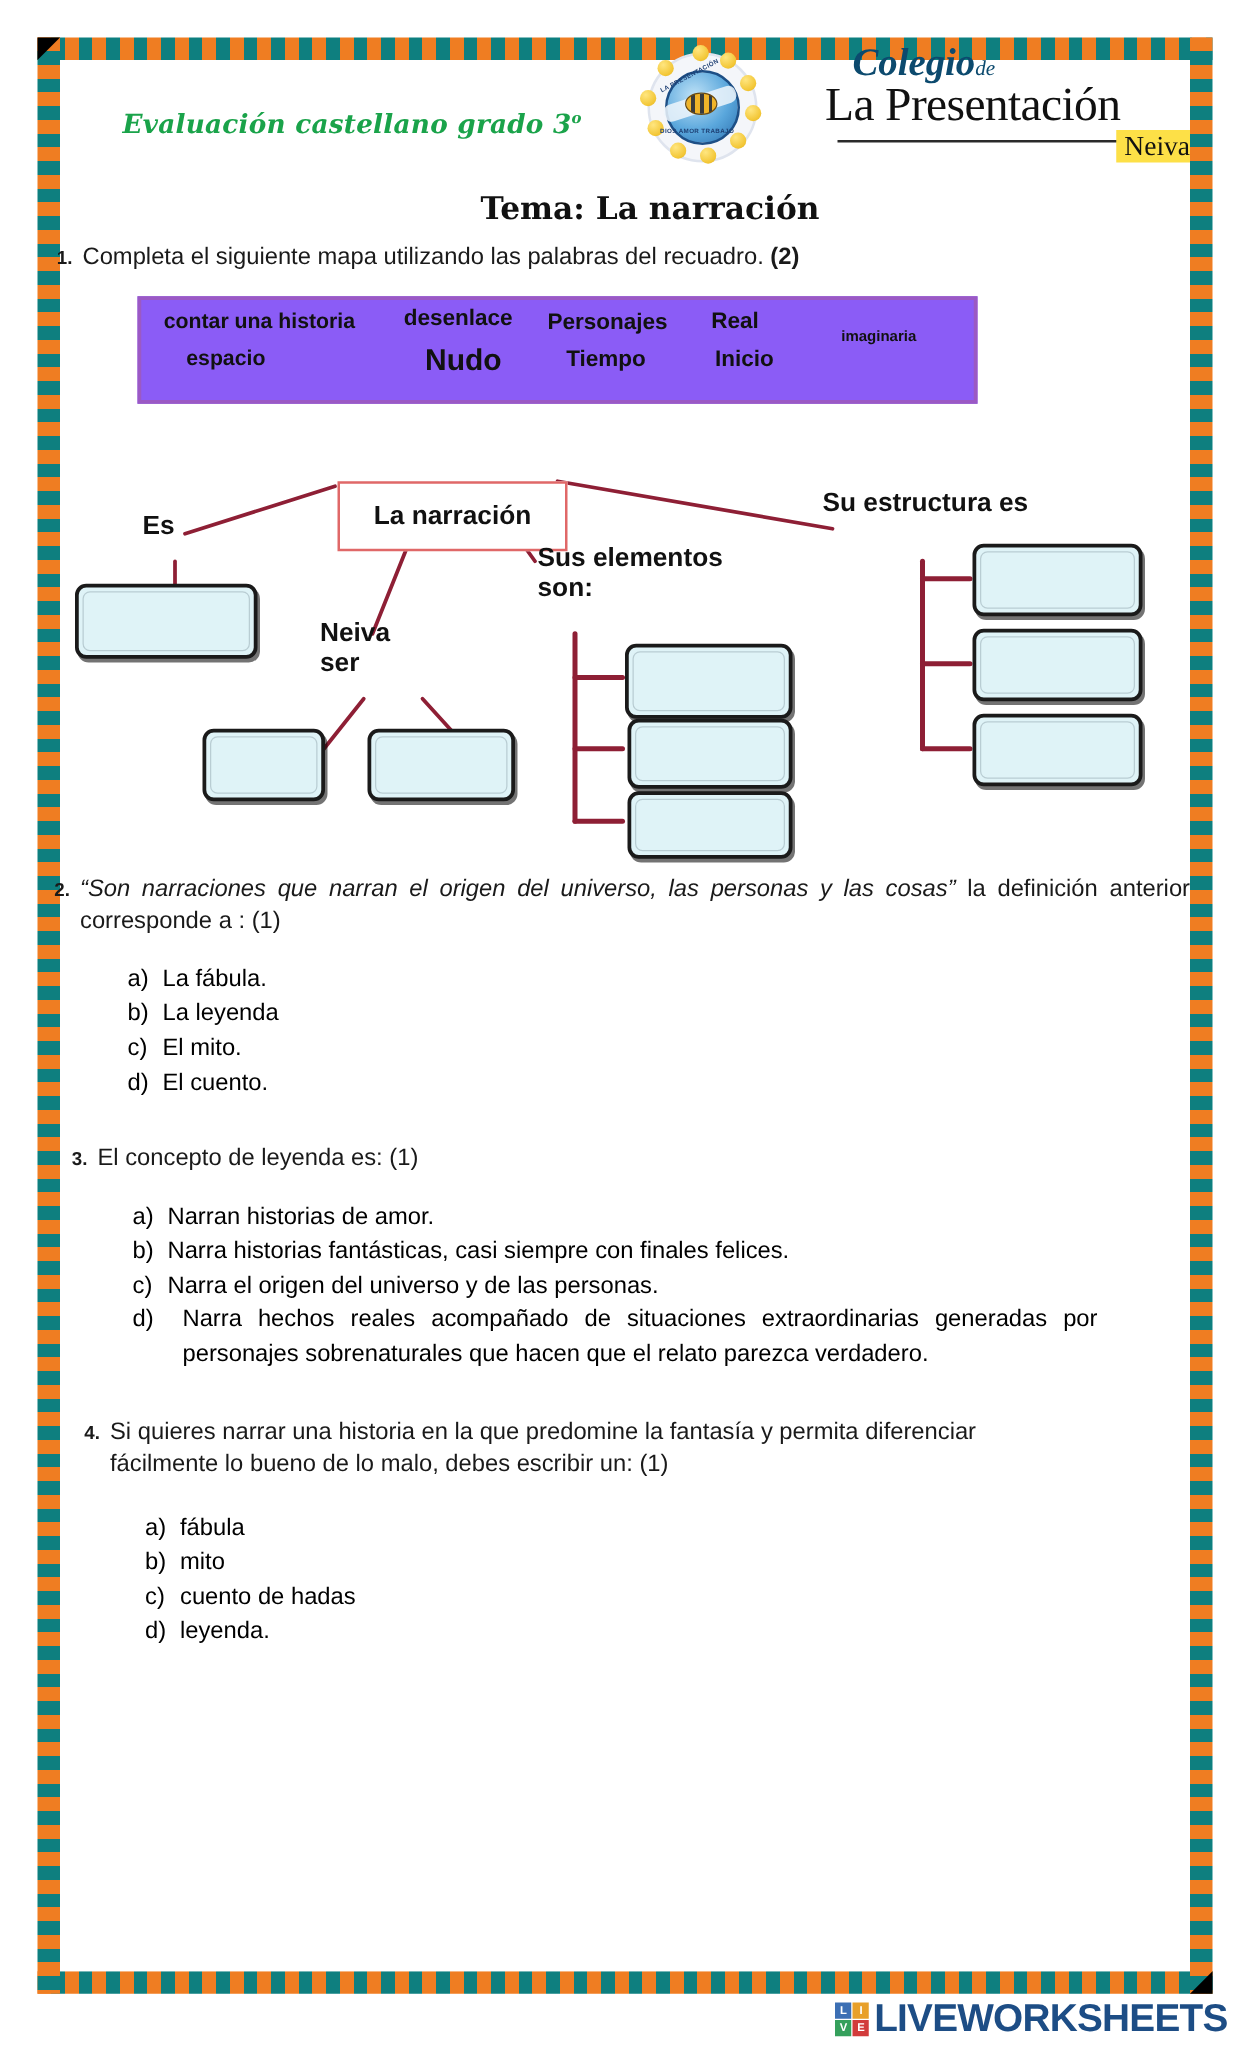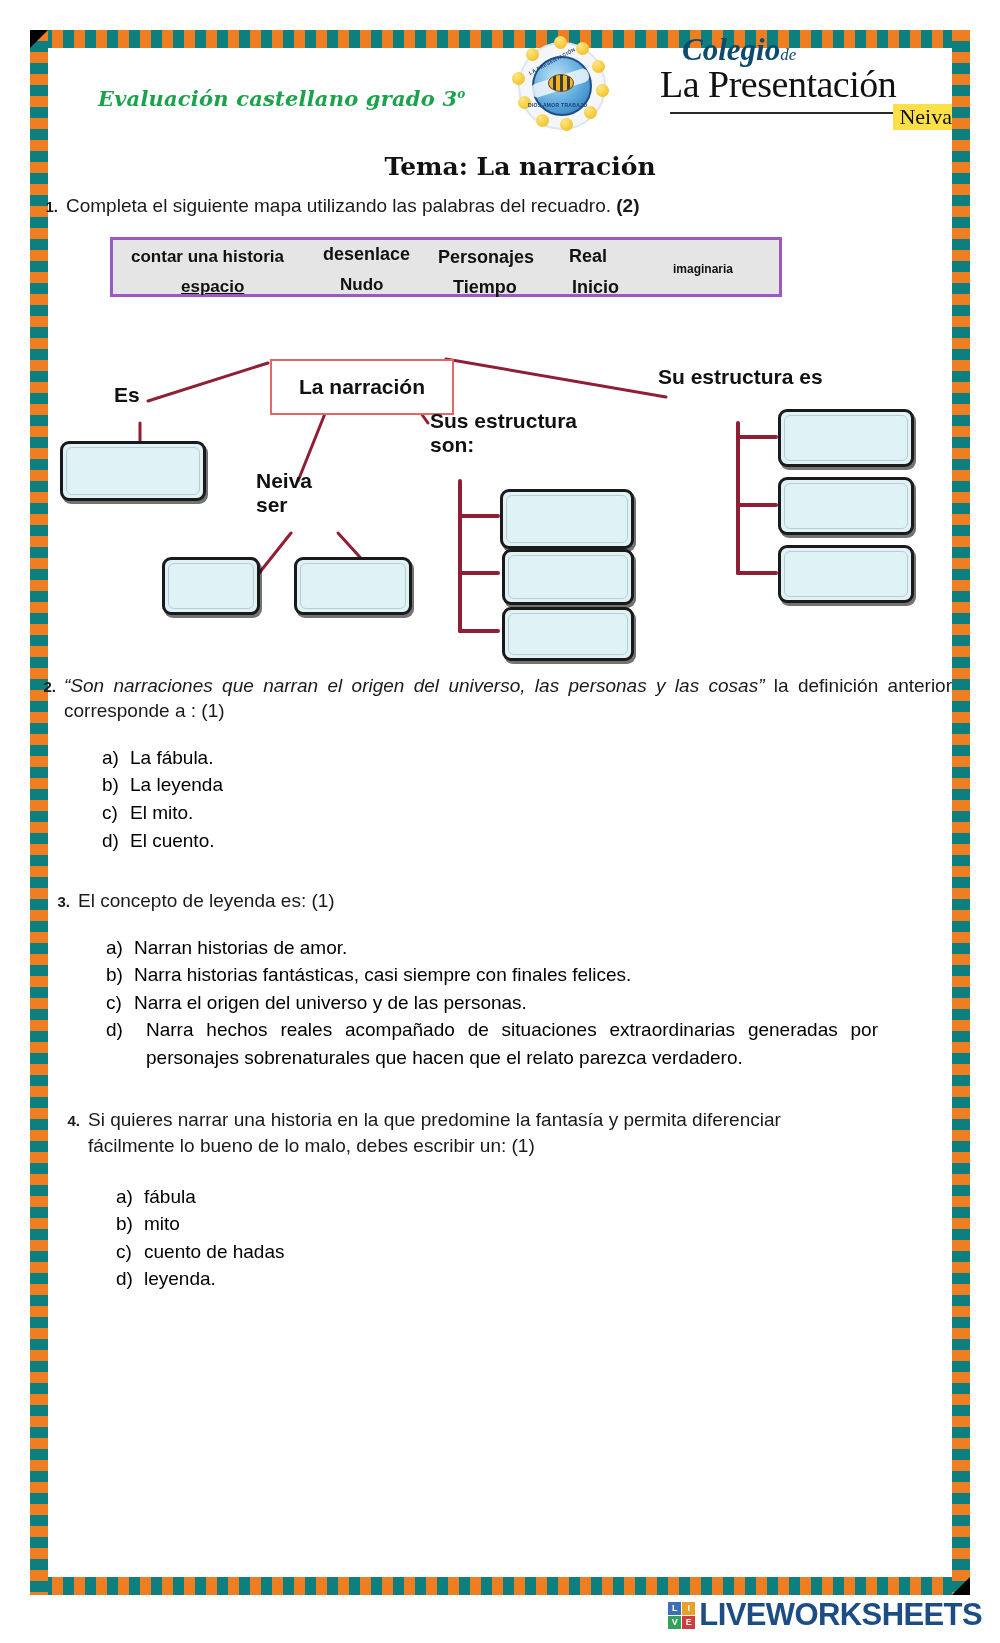--- a/index.html
+++ b/index.html
@@ -74,22 +74,22 @@
   .just{text-align:justify;}
   .bold{font-weight:bold;}
   .ital{font-style:italic;}
   .opts{margin:20px 0 0 54px;font-size:19px;line-height:1.45;}
   .opt{display:flex;}
   .opt .ltr{width:28px;flex:none;}
   .opt .txt{flex:1;}
   .opt .txt.just{text-align:justify;}
 
   
-  #wordbank{position:relative;margin:18px 0 0 62px;width:672px;height:60px;
-    border:3px solid #9b59c4;background:#e5e5e5;box-sizing:border-box;}
+  #wordbank{position:relative;margin:18px 0 0 62px;width:672px;height:86px;
+    border:3px solid #9b59c4;background:#8b5cf6;box-sizing:border-box;}
   .wb{position:absolute;font-weight:bold;color:#111;font-family:"Liberation Sans",sans-serif;
     font-size:17px;white-space:nowrap;}
 
   
   #cmap{position:relative;margin:4px 0 0 0;width:904px;height:360px;}
   #cmap svg{position:absolute;left:0;top:0;}
   .node-lbl{position:absolute;font-weight:bold;color:#111;font-size:21px;line-height:1.15;
     font-family:"Liberation Sans",sans-serif;white-space:pre-line;}
   .root-box{position:absolute;background:#fff;border:2px solid #e06868;
     display:flex;align-items:center;justify-content:center;
@@ -165,23 +165,23 @@
   <div class="q q1">
     <div class="num">1.</div>
     <div class="body">
       <span>Completa el siguiente mapa utilizando las palabras del recuadro.</span>
       <span class="bold">(2)</span>
     </div>
   </div>
 
   <div id="wordbank">
     <span class="wb" style="left:18px;top:7px;">contar una historia</span>
-    <span class="wb" style="left:68px;top:37px;text-decoration:underline;">espacio</span>
+    <span class="wb" style="left:36px;top:37px;">espacio</span>
     <span class="wb" style="left:210px;top:4px;font-size:18px;">desenlace</span>
-    <span class="wb" style="left:227px;top:35px;font-size:17px;">Nudo</span>
+    <span class="wb" style="left:227px;top:35px;font-size:24px;">Nudo</span>
     <span class="wb" style="left:325px;top:7px;font-size:18px;">Personajes</span>
     <span class="wb" style="left:340px;top:37px;font-size:18px;">Tiempo</span>
     <span class="wb" style="left:456px;top:6px;font-size:18px;">Real</span>
     <span class="wb" style="left:459px;top:37px;font-size:18px;">Inicio</span>
     <span class="wb" style="left:560px;top:22px;font-size:12px;text-align:center;">imaginaria</span>
   </div>
 
   <div id="cmap">
     <svg width="904" height="360">
       <g stroke="#8e1f35" stroke-width="3" fill="none" stroke-linecap="round">
@@ -209,21 +209,21 @@
       </g>
     </svg>
 
     <div class="root-box" style="left:222px;top:12px;width:180px;height:52px;margin-top:46px;">
       <span>La narración</span>
     </div>
 
     <div class="node-lbl" style="left:66px;top:82px;">Es</div>
     <div class="node-lbl" style="left:208px;top:168px;">Neiva
 ser</div>
-    <div class="node-lbl" style="left:382px;top:108px;">Sus estructura
+    <div class="node-lbl" style="left:382px;top:108px;">Sus elementos
 son:</div>
     <div class="node-lbl" style="left:610px;top:64px;">Su estructura es</div>
 
     <div class="ans-box" style="left:12px;top:140px;width:140px;height:54px;"></div>
     <div class="ans-box" style="left:114px;top:256px;width:92px;height:52px;"></div>
     <div class="ans-box" style="left:246px;top:256px;width:112px;height:52px;"></div>
     <div class="ans-box" style="left:452px;top:188px;width:128px;height:54px;"></div>
     <div class="ans-box" style="left:454px;top:248px;width:126px;height:50px;"></div>
     <div class="ans-box" style="left:454px;top:306px;width:126px;height:48px;"></div>
     <div class="ans-box" style="left:730px;top:108px;width:130px;height:52px;"></div>

